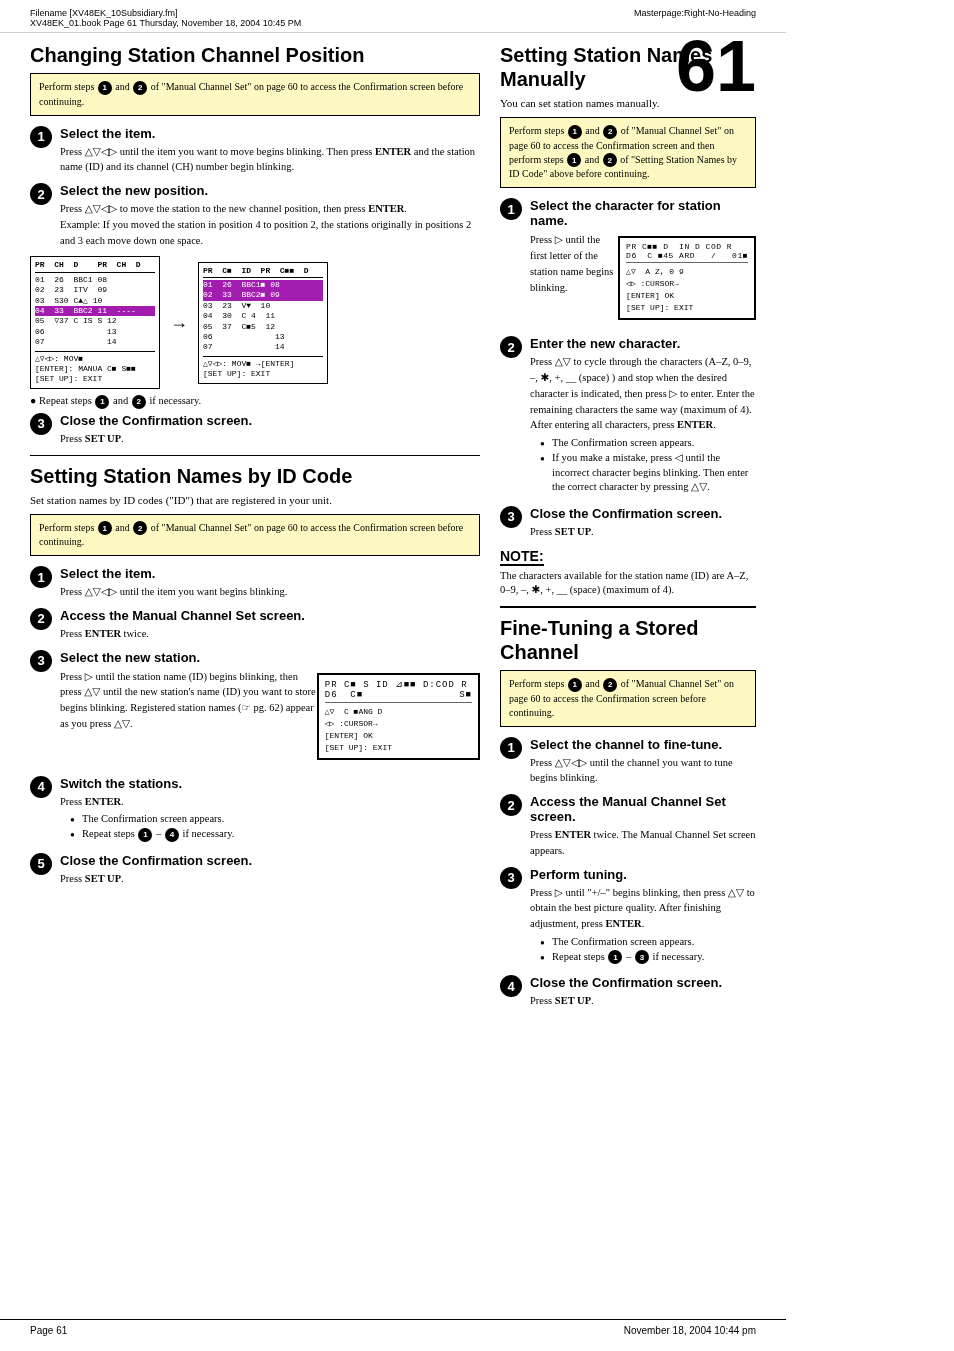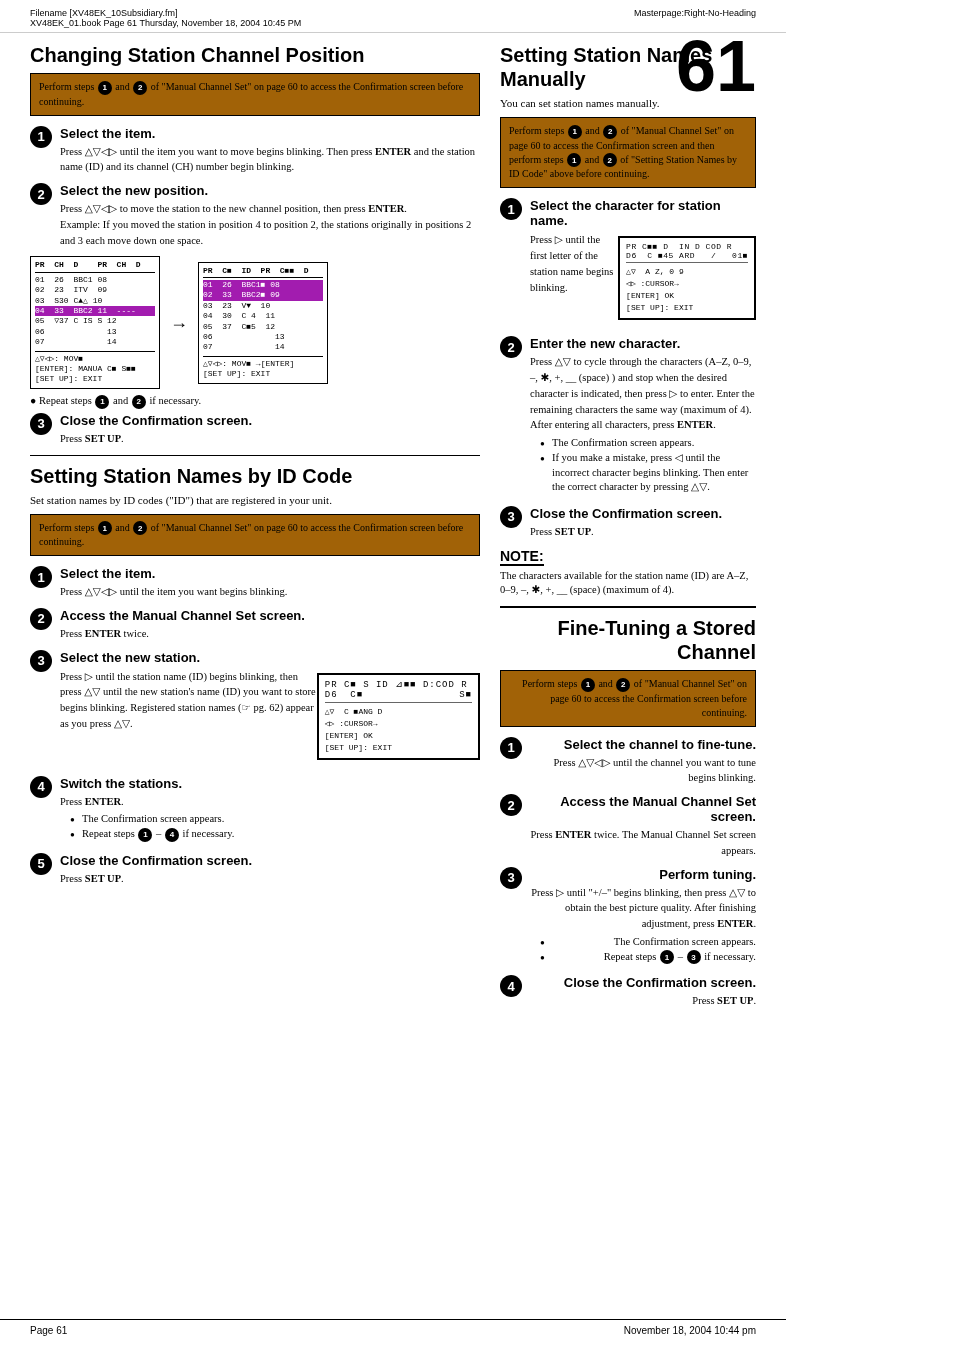--- a/index.html
+++ b/index.html
@@ -88,21 +88,21 @@
       margin-bottom: 8px;
     }
 
     
     .info-box {
       border: 1px solid #000;
       padding: 6px 8px;
       margin-bottom: 10px;
       font-size: 10px;
       line-height: 1.4;
-      background: #a16207;
+      background: #fef9c3;
     }
 
     
     .step {
       display: flex;
       align-items: flex-start;
       margin-bottom: 8px;
     }
 
     .step-number {
@@ -272,21 +272,20 @@
       margin: 8px 0;
     }
 
     hr.thick {
       border-top: 2px solid #000;
     }
 
     
     .fine-tune-section {
       margin-top: 6px;
-      text-align: right;
     }
 
     
     strong { font-weight: bold; }
 
     .step-inline {
       display: inline-flex;
       align-items: center;
       justify-content: center;
       width: 14px;

